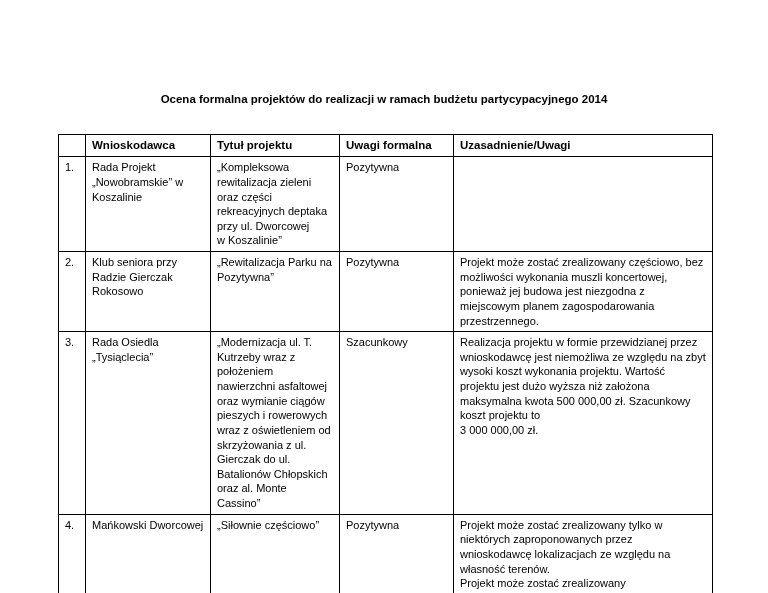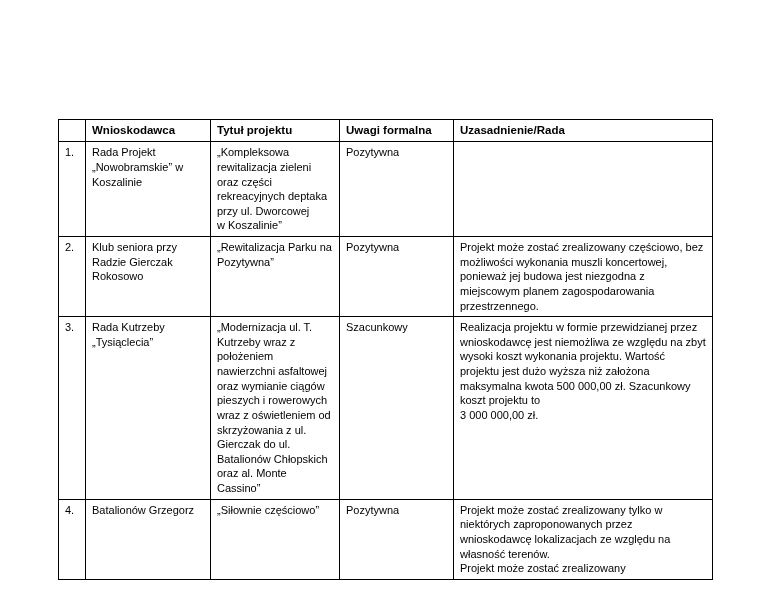--- a/index.html
+++ b/index.html
@@ -52,65 +52,66 @@
   col.c-app   { width: 125px; }
   col.c-title { width: 129px; }
   col.c-eval  { width: 114px; }
   col.c-just  { width: 259px; }
 </style>
 </head>
 <body>
 
 <div class="page">
 
+  <div class="doc-title">Ocena formalna projektów do realizacji w ramach budżetu partycypacyjnego 2014</div>
 
   <table class="eval-table">
     <colgroup>
       <col class="c-num">
         <col class="c-app">
         <col class="c-title">
         <col class="c-eval">
         <col class="c-just">
     </colgroup>
     <thead>
       <tr class="header-row">
         <th></th>
         <th>Wnioskodawca</th>
         <th>Tytuł projektu</th>
         <th>Uwagi formalna</th>
-        <th>Uzasadnienie/Rada</th>
+        <th>Uzasadnienie/Uwagi</th>
       </tr>
     </thead>
     <tbody>
       <tr class="row-1">
         <td>1.</td>
         <td>Rada Projekt „Nowobramskie” w Koszalinie</td>
         <td>„Kompleksowa rewitalizacja zieleni oraz części rekreacyjnych deptaka przy ul. Dworcowej
 w Koszalinie”</td>
         <td>Pozytywna</td>
         <td></td>
       </tr>
       <tr class="row-2">
         <td>2.</td>
         <td>Klub seniora przy Radzie Gierczak Rokosowo</td>
         <td>„Rewitalizacja Parku na Pozytywna”</td>
         <td>Pozytywna</td>
         <td>Projekt może zostać zrealizowany częściowo, bez możliwości wykonania muszli koncertowej, ponieważ jej budowa jest niezgodna z miejscowym planem zagospodarowania  przestrzennego.</td>
       </tr>
       <tr class="row-3">
         <td>3.</td>
-        <td>Rada Kutrzeby „Tysiąclecia”</td>
+        <td>Rada Osiedla „Tysiąclecia”</td>
         <td>„Modernizacja ul. T. Kutrzeby wraz z położeniem nawierzchni asfaltowej oraz wymianie ciągów pieszych i rowerowych wraz z oświetleniem od skrzyżowania z ul. Gierczak do ul. Batalionów Chłopskich oraz al. Monte Cassino”</td>
         <td>Szacunkowy</td>
         <td>Realizacja projektu w formie przewidzianej przez wnioskodawcę jest niemożliwa ze względu na zbyt wysoki koszt wykonania  projektu. Wartość projektu jest dużo wyższa niż założona maksymalna kwota 500 000,00 zł. Szacunkowy koszt projektu to
 3 000 000,00 zł.</td>
       </tr>
       <tr class="row-4">
         <td>4.</td>
-        <td>Batalionów Grzegorz</td>
+        <td>Mańkowski Dworcowej</td>
         <td>„Siłownie częściowo”</td>
         <td>Pozytywna</td>
         <td>Projekt może zostać zrealizowany tylko w niektórych zaproponowanych przez wnioskodawcę lokalizacjach ze względu na własność terenów.
 Projekt może zostać zrealizowany</td>
       </tr>
     </tbody>
   </table>
 
 </div>
 

